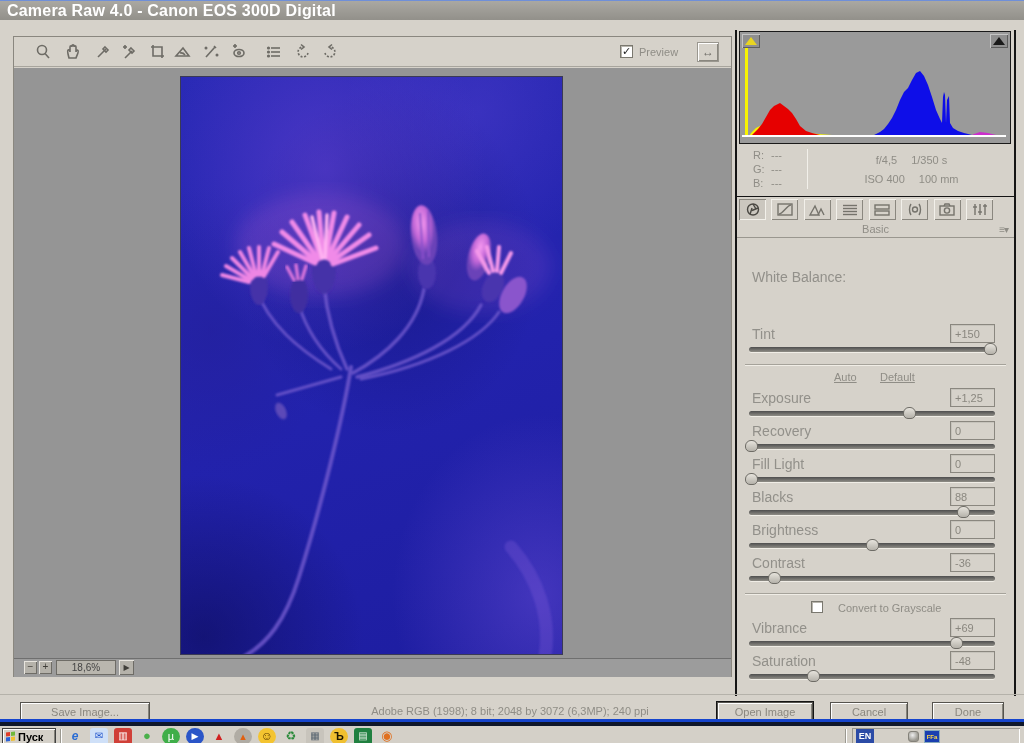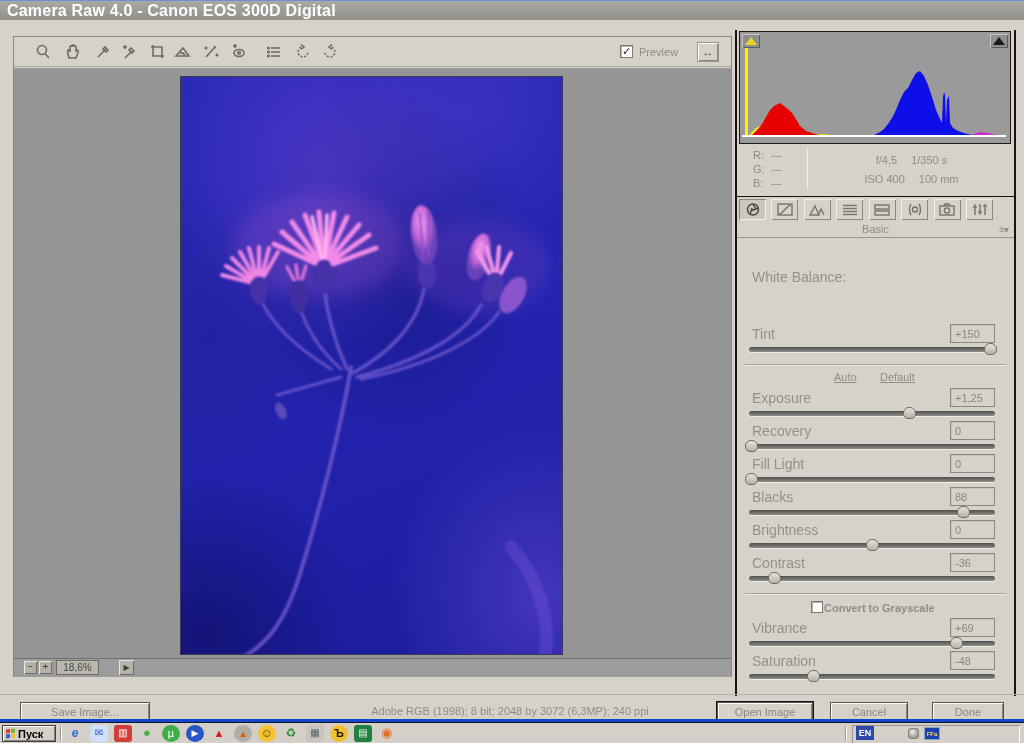--- a/index.html
+++ b/index.html
@@ -25,21 +25,21 @@
   .cb { width:13px; height:13px; background:#fff; border:1px solid #7a786f; box-shadow:inset 1px 1px 0 #b9b6ae; font-size:11px; line-height:11px; text-align:center; color:#222; }
   .cb-label { font-size:11px; color:#8f8d86; }
   .fullscreen-btn { position:absolute; left:683px; top:5px; width:22px; height:20px; background:#D6D2CA;
     box-shadow:inset 1px 1px 0 #fff, inset -1px -1px 0 #8a877f; border:1px solid #9a978f;
     color:#6e6c66; font-size:12px; text-align:center; line-height:18px; }
 
   .preview-area { position:absolute; left:0; top:31px; width:717px; height:590px; background:#959595; }
   .status-strip { position:absolute; left:0; top:621px; width:717px; height:19px; background:#9c9c9c; border-top:1px solid #6f6f6f; }
   .zbtn { position:absolute; top:2px; width:13px; height:13px; background:#b5b2aa;
     box-shadow:inset 1px 1px 0 #e8e5de, inset -1px -1px 0 #6e6c66; font-size:10px; line-height:12px; text-align:center; color:#403e39; }
-  .zoom-val { position:absolute; left:42px; top:1px; width:43px; height:15px; background:#b9b6ae;
+  .zoom-val { position:absolute; left:42px; top:1px; width:60px; height:15px; background:#b9b6ae;
     border:1px solid #6e6c66; font-size:10px; color:#444; text-align:center; line-height:14px; }
   .zoom-menu { position:absolute; left:105px; top:1px; width:15px; height:15px; background:#b5b2aa;
     box-shadow:inset 1px 1px 0 #e8e5de, inset -1px -1px 0 #6e6c66; font-size:8px; line-height:15px; text-align:center; color:#403e39;}
   .filename { position:absolute; left:0; top:3px; width:717px; text-align:center; font-size:11px; color:#828282; }
 
   
   .photo { position:absolute; left:180px; top:56px; width:383px; height:579px; overflow:hidden; border:1px solid #3a3a55;
     background:
       radial-gradient(60% 45% at 38% 16%, rgba(110,70,215,.50), rgba(110,70,215,0) 70%),
       radial-gradient(50% 38% at 78% 6%, rgba(80,62,205,.45), rgba(80,62,205,0) 70%),
@@ -90,31 +90,31 @@
   .srow .ctl-label { left:15px; top:2px; }
   .srow .valbox { right:19px; top:0; }
   .strack { position:absolute; left:12px; width:246px; top:23px; height:5px; border-radius:3px;
     background:linear-gradient(#4e4e4e,#8f8d86); box-shadow:0 1px 0 #f0ede6; }
   .sthumb { position:absolute; top:-4px; width:13px; height:12px; margin-left:-6px; background:linear-gradient(#e6e3dc,#b5b2aa);
     border:1px solid #6e6c66; border-radius:6px 6px 5px 5px; }
   .divider { position:absolute; left:8px; width:261px; height:2px; border-top:1px solid #a5a29a; border-bottom:1px solid #f0ede6; }
   .links-row { position:absolute; top:341px; left:0; width:277px; font-size:11px; color:#8f8d86; }
   .gray-row { position:absolute; top:571px; left:0; width:277px; }
   .gray-row .cb { position:absolute; left:74px; top:0; width:12px; height:12px; }
-  .gray-row .cb-label { position:absolute; left:87px; top:1px;font-weight:bold; }
+  .gray-row .cb-label { position:absolute; left:101px; top:1px; }
 
   
   .footer { position:absolute; left:0; top:674px; width:1024px; height:25px; border-top:1px solid #b5b2aa; }
   .btn { position:absolute; top:7px; height:20px; background:#D6D2CA; border:1px solid #55534d;
     box-shadow:inset 1px 1px 0 #fff, inset -1px -1px 0 #86847c; font-size:11px; color:#8a877f; text-align:center; line-height:18px; }
   .btn.default { outline:1px solid #141414; }
   .img-info { position:absolute; left:280px; top:10px; width:460px; text-align:center; font-size:11px; color:#8f8d86; }
 
   
-  .taskbar { position:absolute; left:0; top:722px; width:1024px; height:21px; background:#D4D0C8; border-top:1px solid #0f172a; }
+  .taskbar { position:absolute; left:0; top:722px; width:1024px; height:21px; background:#D4D0C8; border-top:4px solid #0f172a; }
   .start-btn { position:absolute; left:2px; top:2px; width:54px; height:17px; background:#D4D0C8;
     border:1px solid #404040; box-shadow:inset 1px 1px 0 #fff, inset -1px -1px 0 #84827a;
     font-size:11px; font-weight:bold; color:#000; display:flex; align-items:center; gap:3px; padding-left:3px; }
   .flag { width:9px; height:9px; display:grid; grid-template-columns:4px 4px; grid-template-rows:4px 4px; gap:1px; transform:skewY(-6deg); }
   .flag i:nth-child(1){background:#e03c28}.flag i:nth-child(2){background:#70b83c}
   .flag i:nth-child(3){background:#2a60d8}.flag i:nth-child(4){background:#f0c030}
   .ql-sep { position:absolute; top:3px; width:2px; height:15px; border-left:1px solid #9a9890; border-right:1px solid #fff; }
   .ql { position:absolute; top:2px; width:18px; height:17px; font-size:12px; line-height:16px; text-align:center; border-radius:3px; }
   .tray { position:absolute; left:852px; top:2px; width:168px; height:26px; box-shadow:inset 1px 1px 0 #9a9890, inset -1px -1px 0 #fff; }
   .lang { position:absolute; left:4px; top:1px; width:18px; height:14px; background:#2b4ba6; color:#fff; font-size:9px; font-weight:bold;

